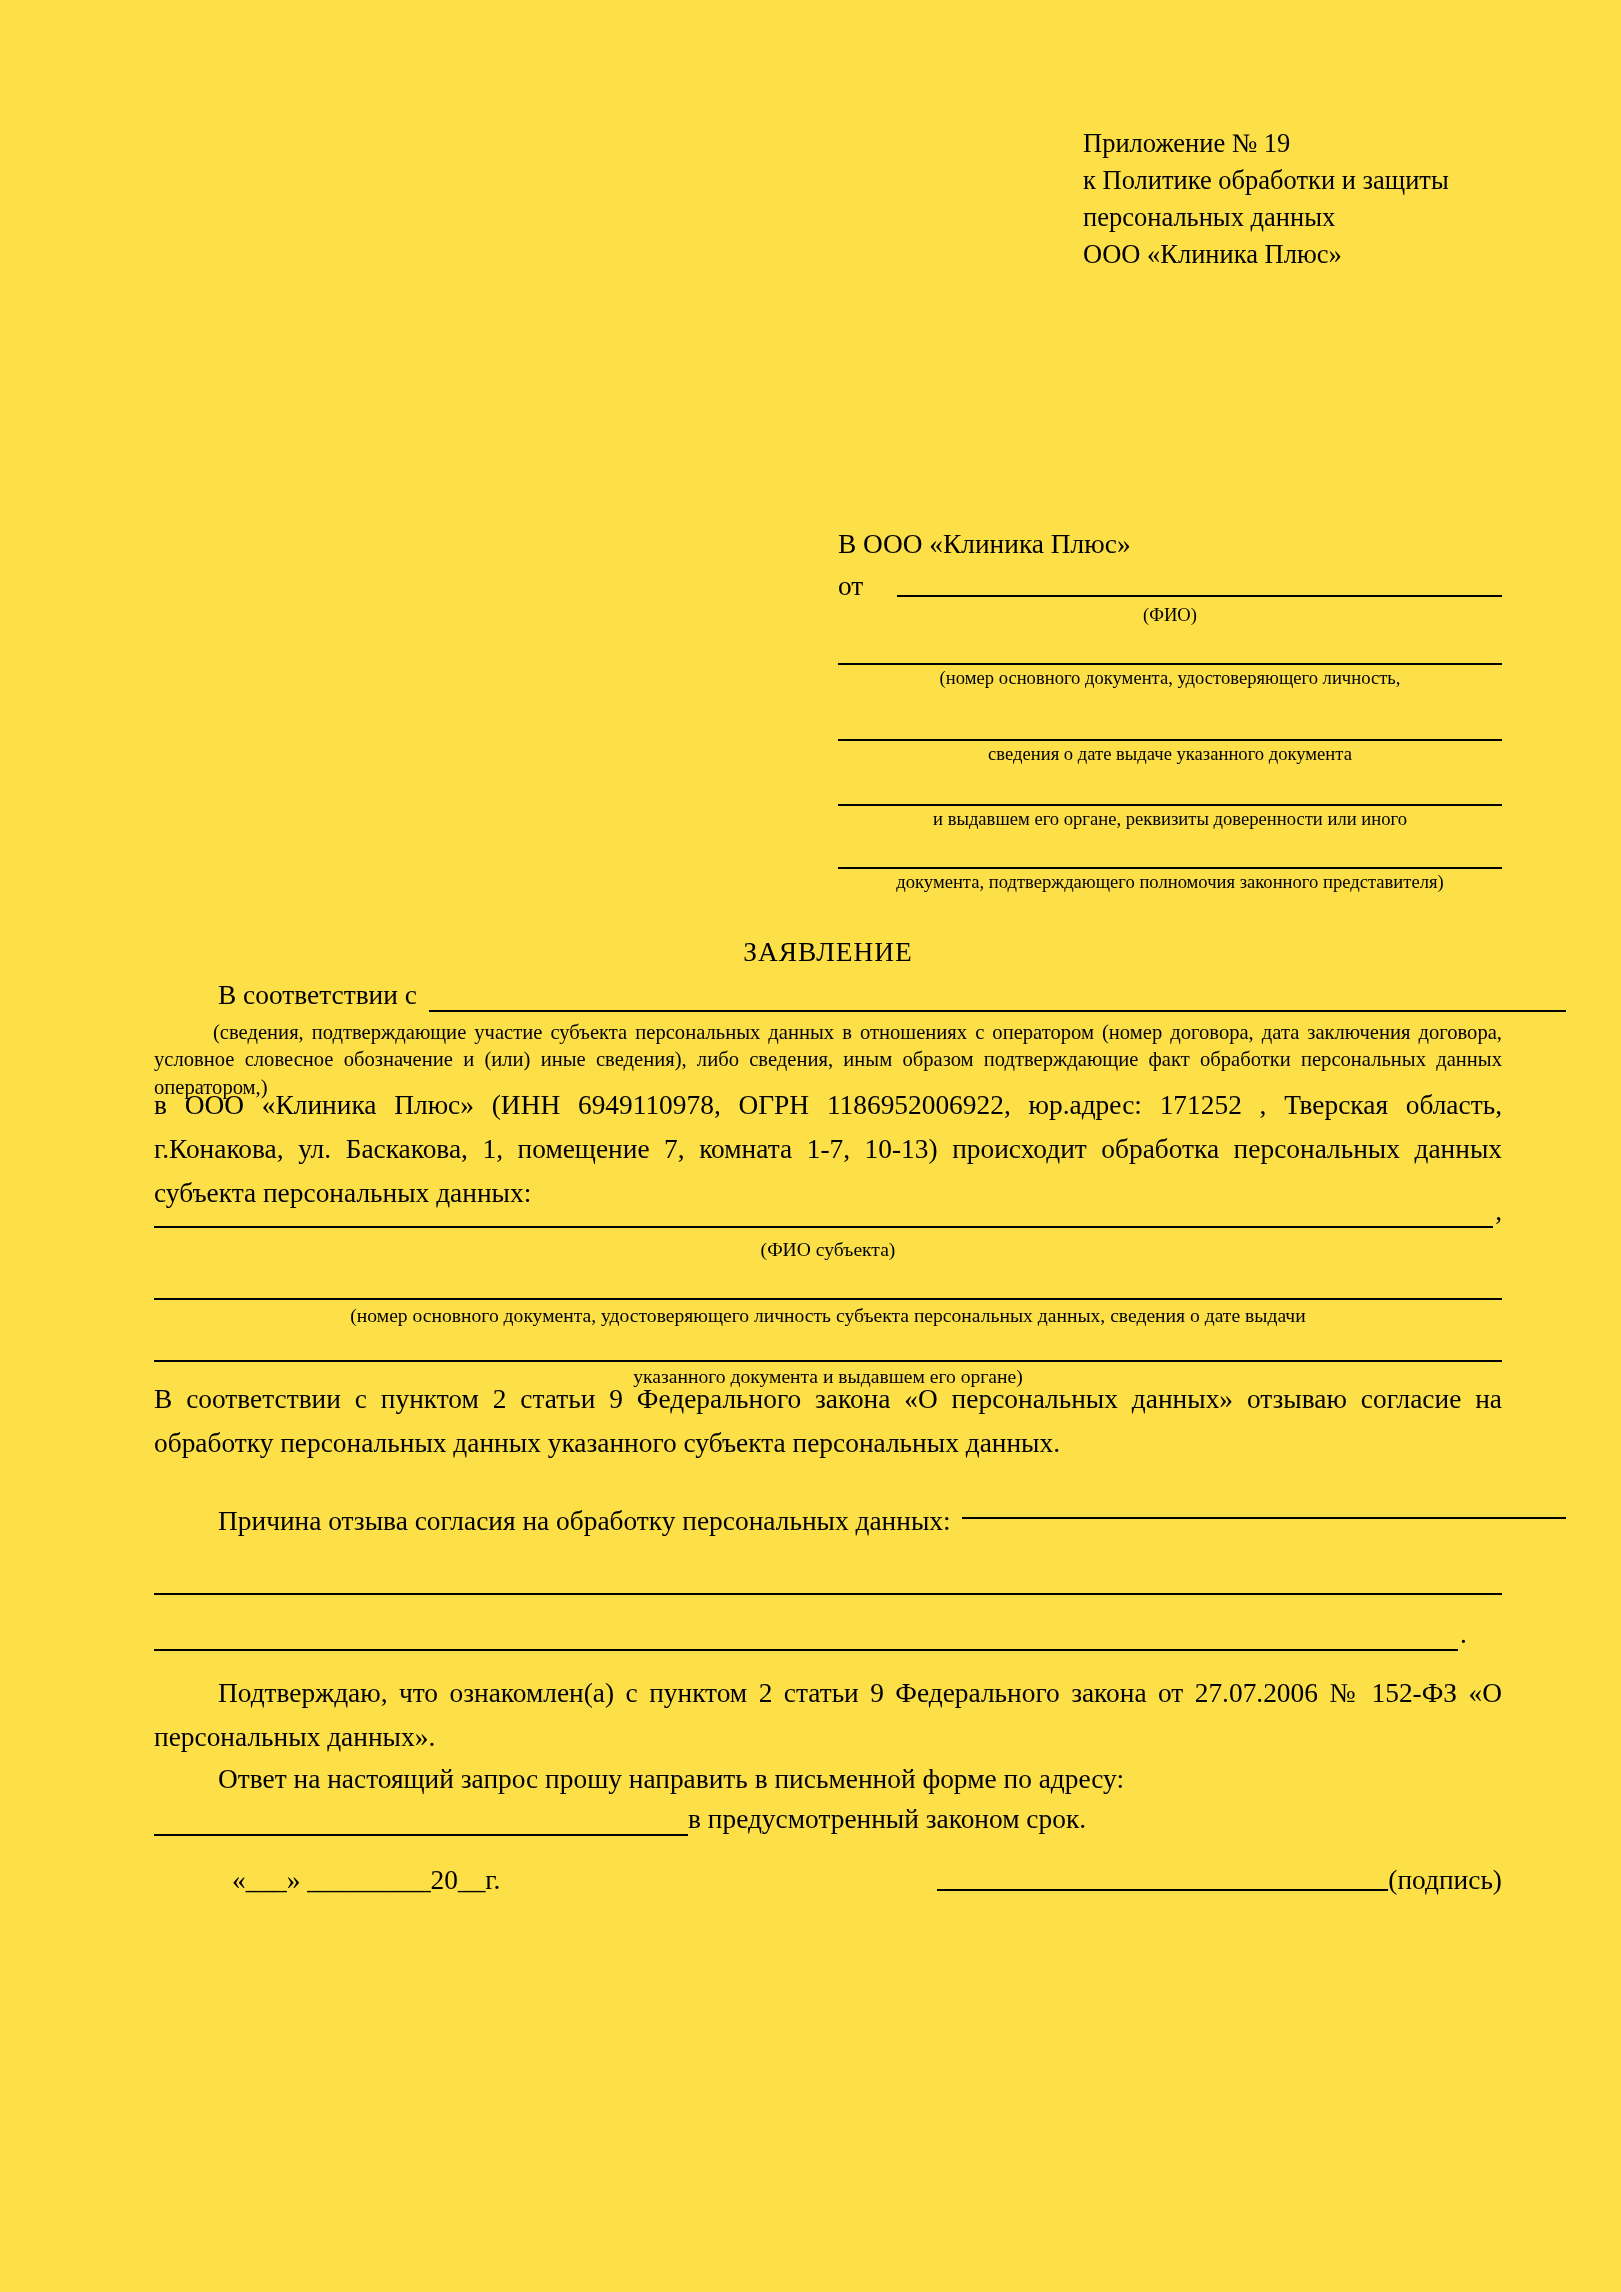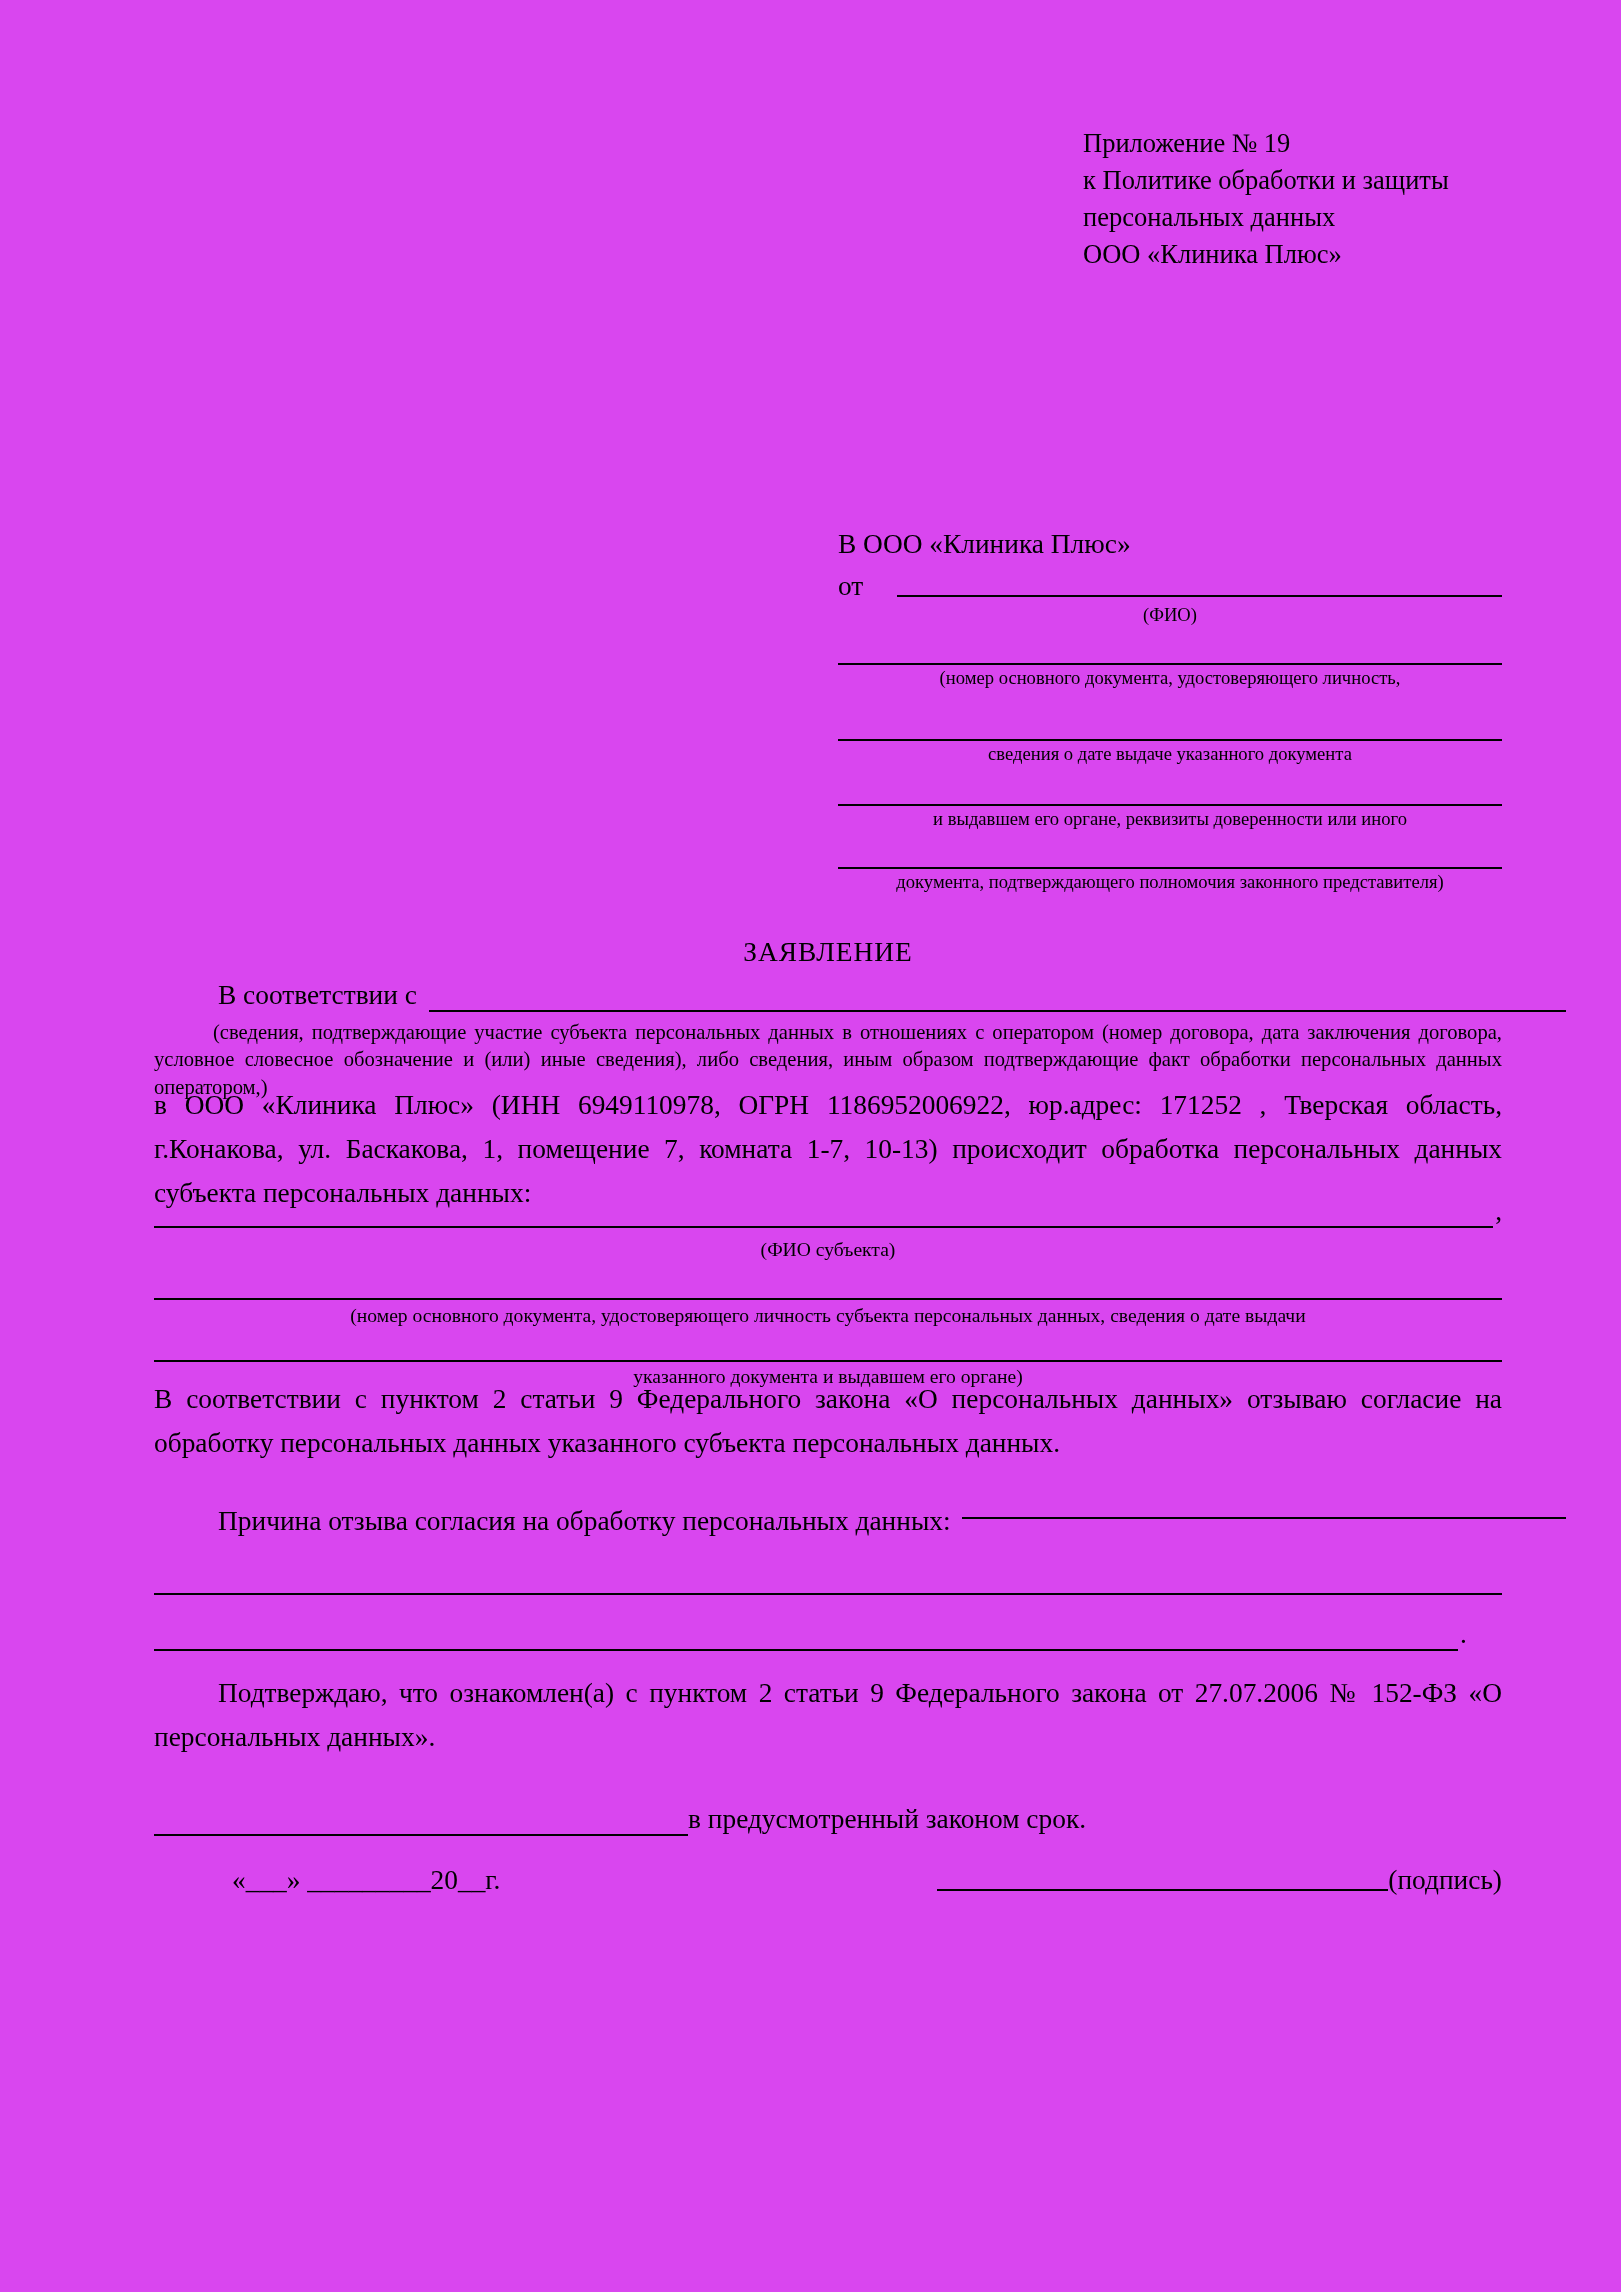--- a/index.html
+++ b/index.html
@@ -1,19 +1,19 @@
 <!DOCTYPE html>
 <html><head>
 <meta charset="utf-8">
 <style>
   html,body{margin:0;padding:0;background:#ffffff;}
   .page{
     position:relative;
     width:1621px;height:2293px;
-    background:#d946ef;color:#000000;
+    background:#fde047;color:#000000;
     font-family:"Liberation Serif", serif;
     overflow:hidden;
   }
   .abs{position:absolute;}
   .content-l{left:154px;}
   .content-w{width:1348px;}
 
   .hdr{font-size:26.5px;line-height:37px;}
   .doc-title{font-size:28px;font-weight:bold;line-height:45px;text-align:center;}
 
@@ -101,20 +101,21 @@
   </div>
 
   <div class="abs content-l content-w blank" style="top:1554px;height:39px;"></div>
   <div class="abs content-l content-w row body-text" style="top:1617px;height:39px;">
     <span class="blank2-fill"></span>
     <span class="tail-char">.</span>
   </div>
 
   <p class="abs content-l content-w body-text just indent" style="top:1671px;margin:0;text-indent:64px;">Подтверждаю, что ознакомлен(а) с пунктом 2 статьи 9 Федерального закона от 27.07.2006 № 152-ФЗ «О персональных данных».</p>
 
+  <p class="abs content-l content-w body-text just indent" style="top:1757px;margin:0;text-indent:64px;">Ответ на настоящий запрос прошу направить в письменной форме по адресу:</p>
   <div class="abs content-l content-w row body-text" style="top:1802px;height:39px;">
     <span class="reply-fill"></span>
     <span>в предусмотренный законом срок.</span>
   </div>
 
   <div class="abs content-l content-w row footer-row" style="top:1855px;height:41px;justify-content:space-between;">
     <span style="padding-left:78px;">«___» _________20__г.</span>
     <span class="row">
       <span class="sig-fill"></span>
       <span>(подпись)</span>

